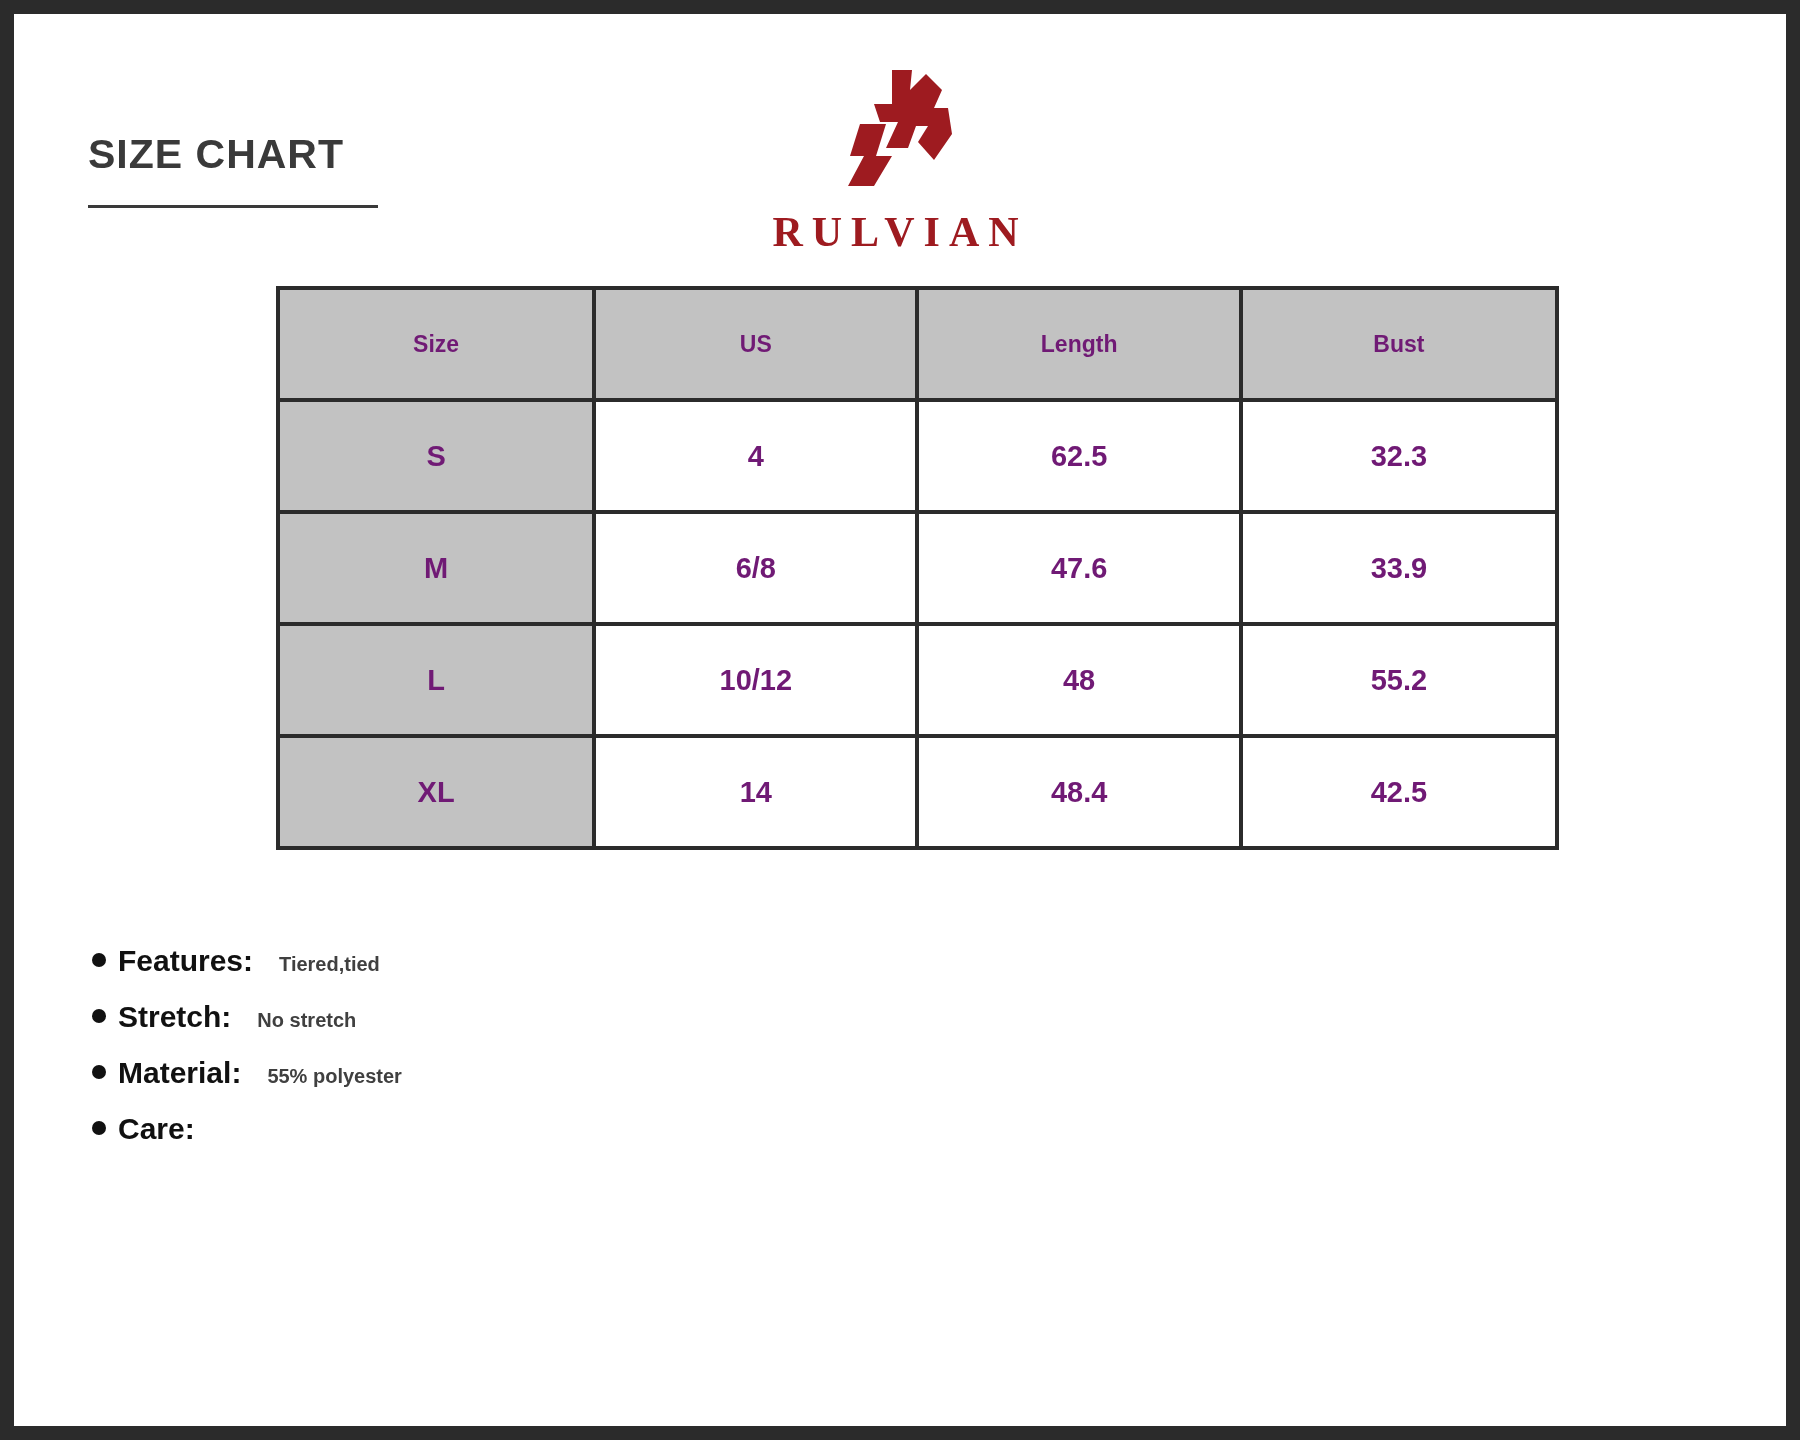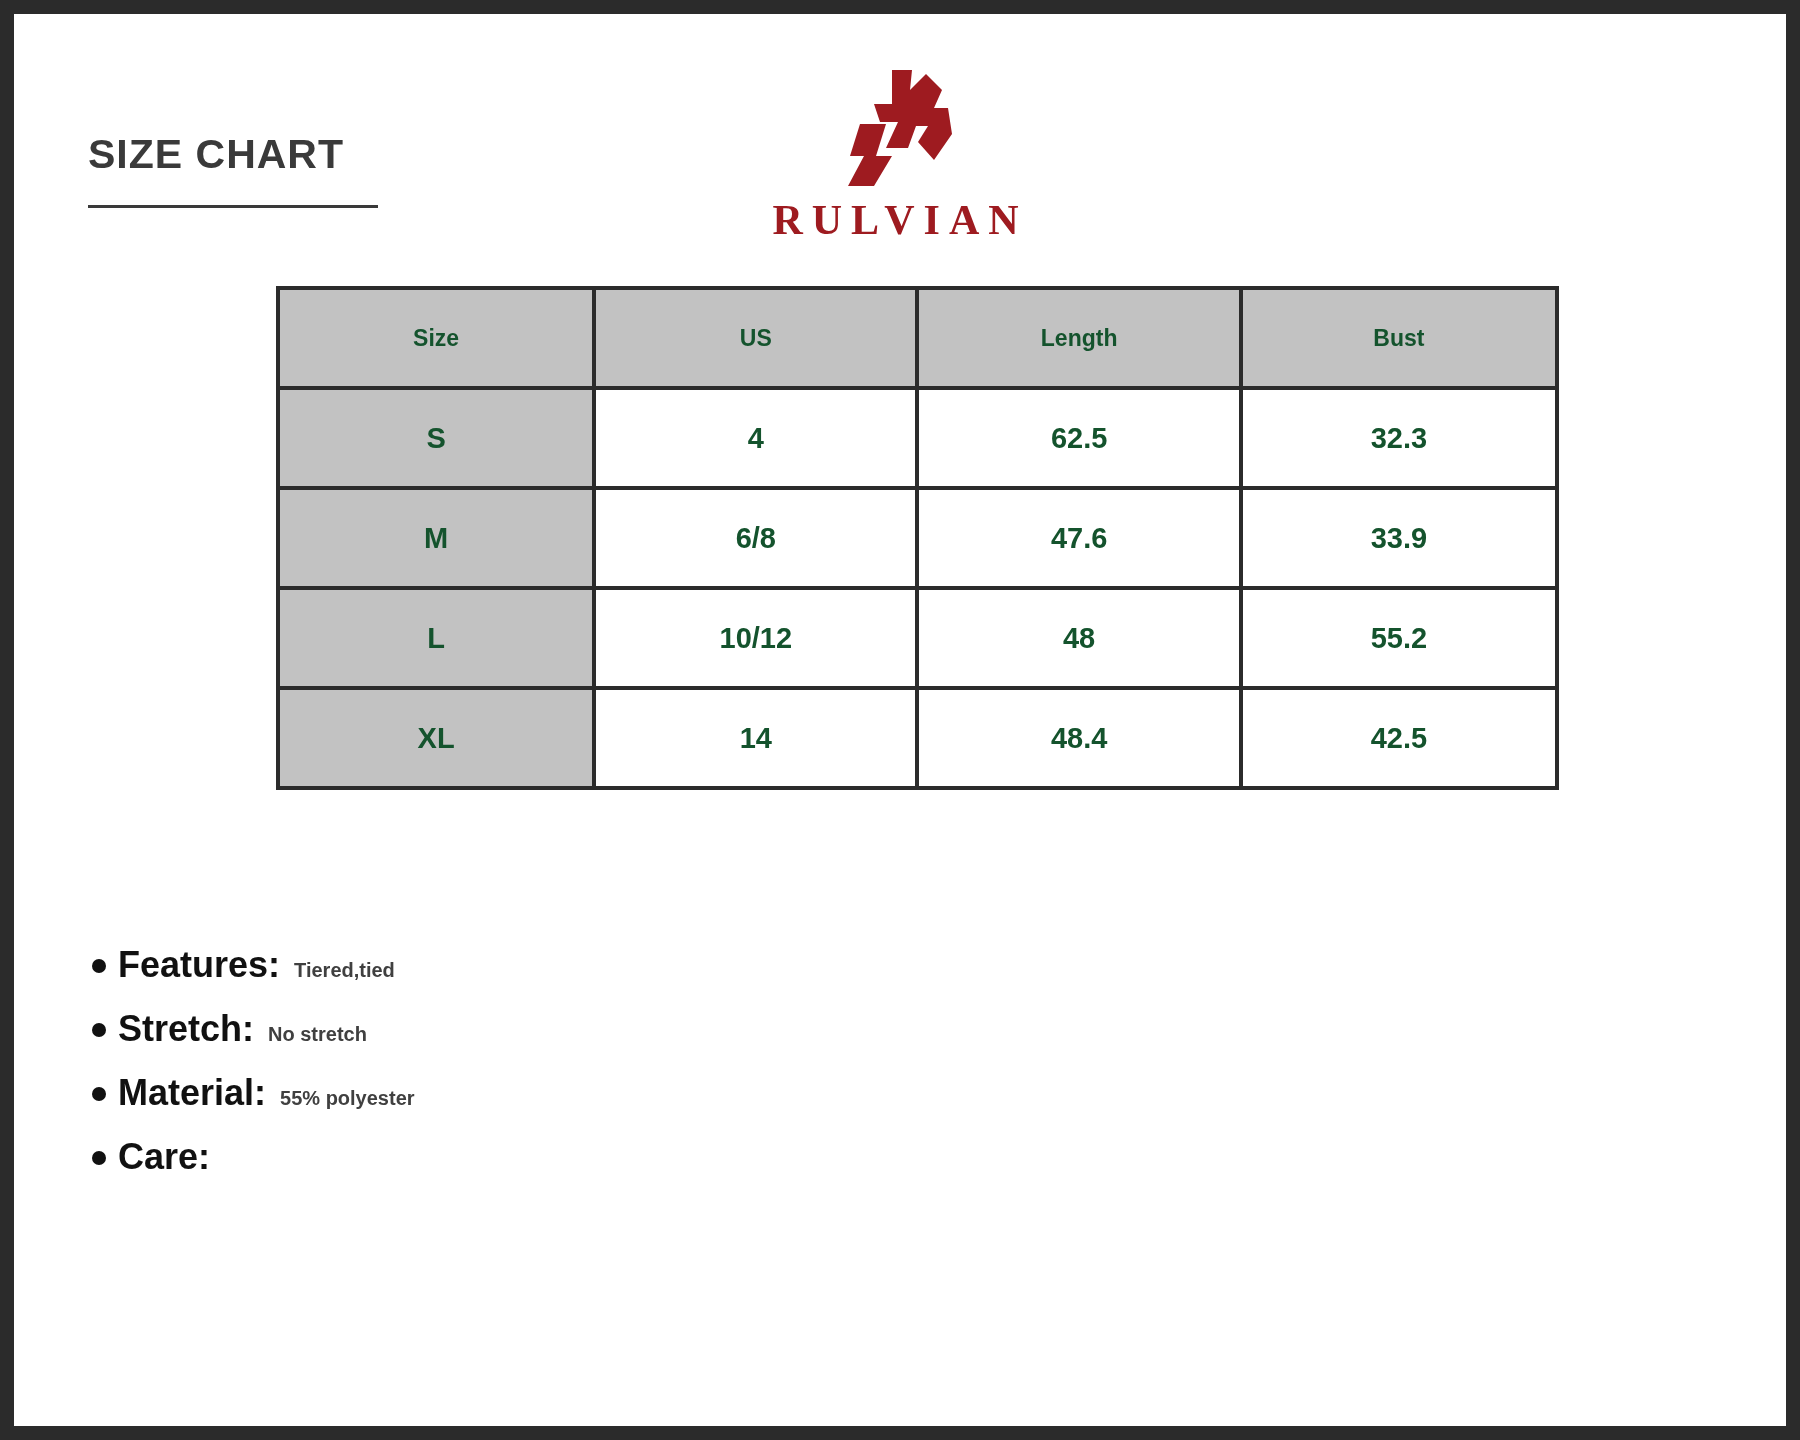--- a/index.html
+++ b/index.html
@@ -60,21 +60,21 @@
     display: flex;
     flex-direction: column;
     align-items: center;
   }
   .brand-mark {
     width: 140px;
     height: 128px;
     display: block;
   }
   .brand-name {
-    margin-top: 4px;
+    margin-top: 16px;
     font-size: 42px;
     font-weight: bold;
     letter-spacing: 9px;
     color: #9e1b20;
     font-family: "Liberation Serif", serif;
   }
 
   
   .table-wrap {
     position: absolute;
@@ -84,26 +84,26 @@
   }
   table.size-table {
     border-collapse: separate;
     border-spacing: 4px;
     background: #2b2b2b;
     width: 100%;
     table-layout: fixed;
   }
   table.size-table th,
   table.size-table td {
-    height: 96px;
+    height: 108px;
     text-align: center;
     vertical-align: middle;
     font-size: 26px;
     font-weight: bold;
-    color: #14532d;
+    color: #701a75;
     background: #ffffff;
     padding: 0;
   }
   table.size-table th {
     background: #c2c2c2;
     font-size: 23px;
   }
   table.size-table td.size-col {
     background: #c2c2c2;
     font-size: 29px;
@@ -132,24 +132,24 @@
     width: 14px;
     height: 14px;
     border-radius: 50%;
     background: #111111;
     margin-right: 12px;
     flex: 0 0 auto;
     position: relative;
     top: -4px;
   }
   .feat-label {
-    font-size: 36px;
+    font-size: 30px;
     font-weight: bold;
     color: #111111;
-    margin-right: 14px;
+    margin-right: 26px;
     white-space: nowrap;
   }
   .feat-value {
     font-size: 20px;
     font-weight: bold;
     color: #404040;
   }
 </style>
 </head>
 <body>

